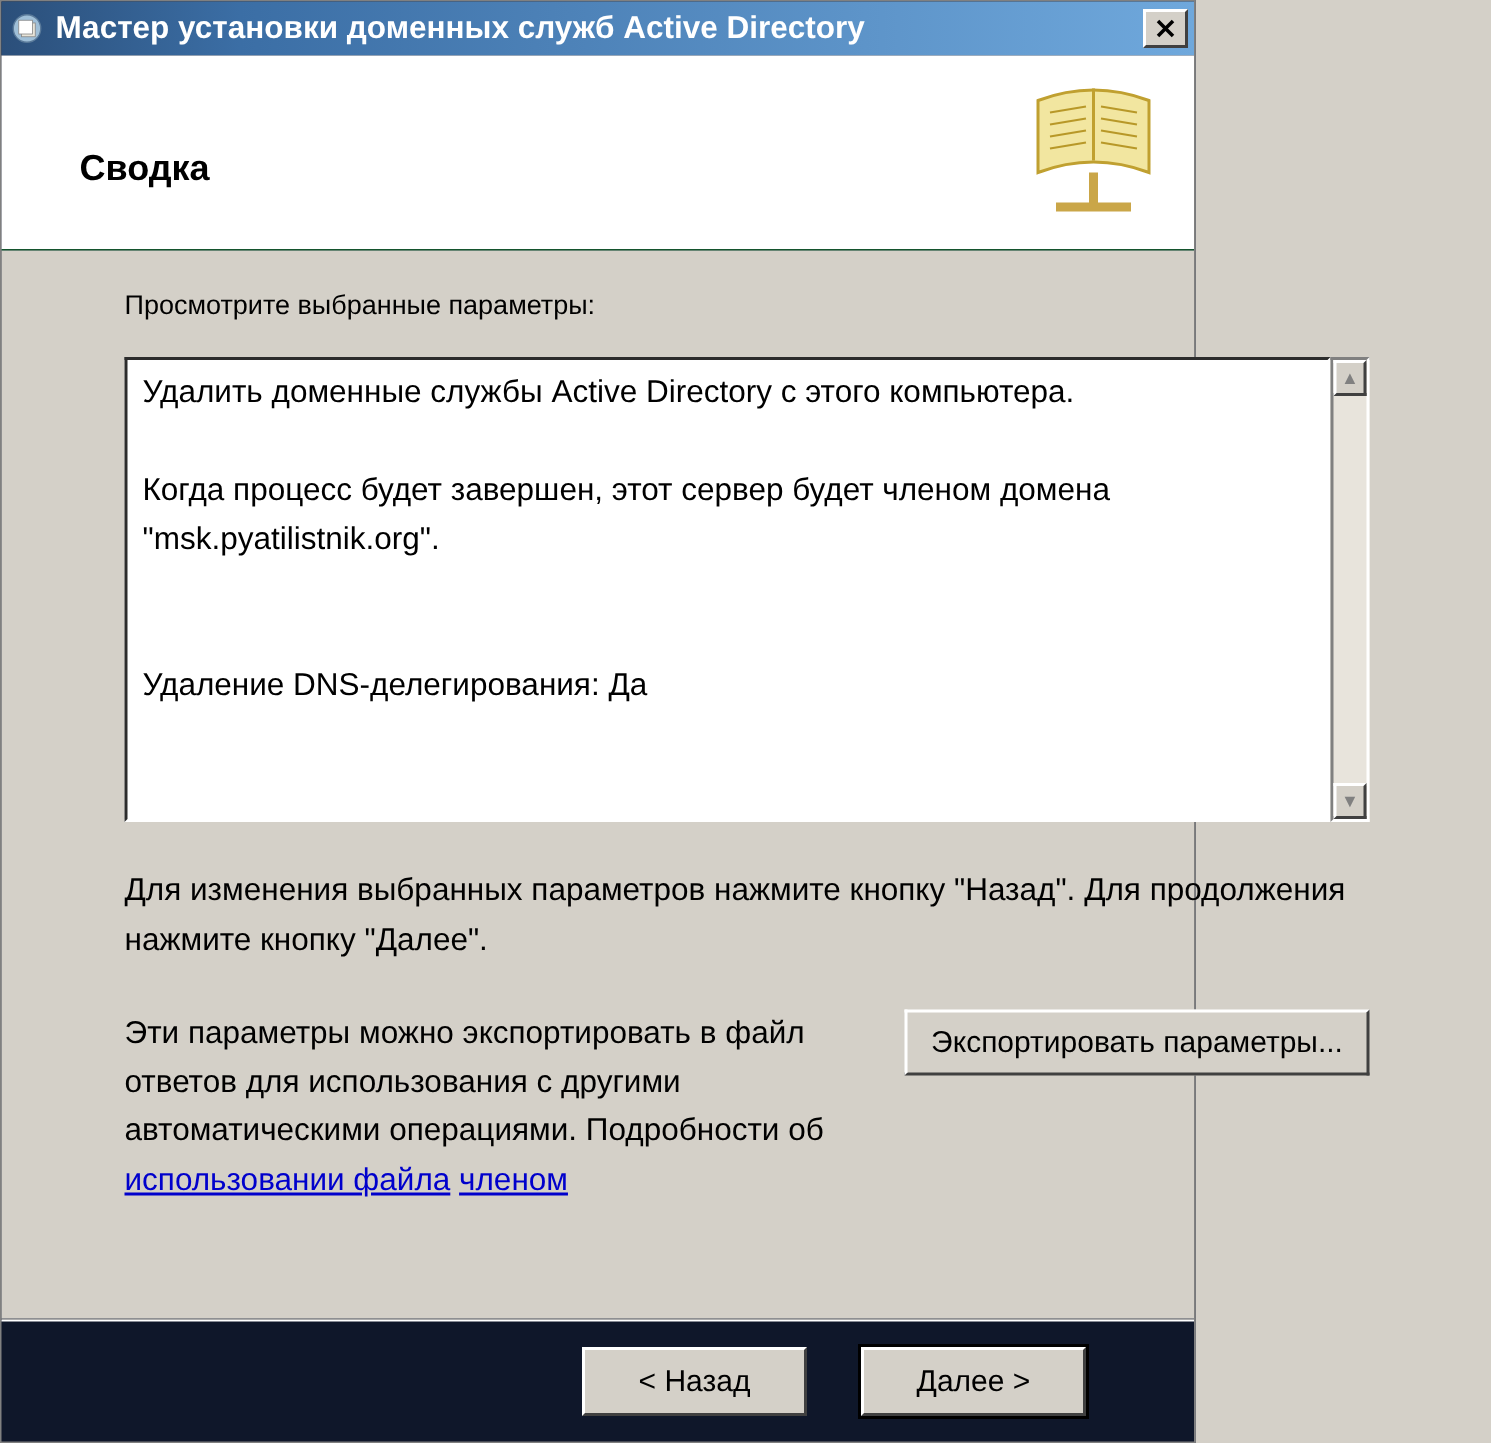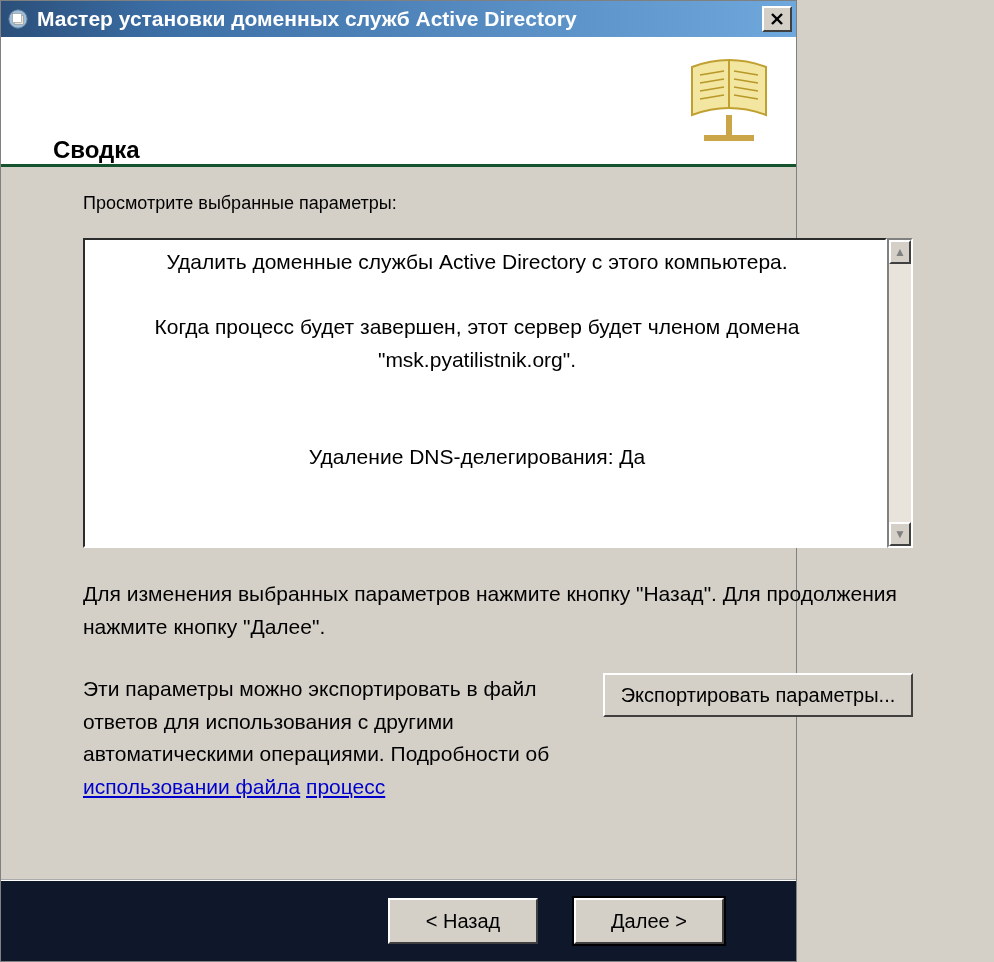--- a/index.html
+++ b/index.html
@@ -55,24 +55,24 @@
     justify-content: center;
     color: #000;
     font-weight: bold;
     font-size: 18px;
     cursor: default;
   }
   .header-pane {
     background: #ffffff;
     height: 130px;
     display: flex;
-    align-items: flex-end;
+    align-items: center;
     padding: 22px 32px 0 52px;
     box-sizing: border-box;
-    border-bottom: 3px solid #14532d;
+    border-bottom: 1px solid #14532d;
     position: relative;
   }
   .header-pane .heading {
     font-weight: bold;
     font-size: 24px;
   }
   .header-pane .book-icon {
     position: absolute;
     right: 12px;
     top: 8px;
@@ -100,21 +100,20 @@
     flex: 1;
     background: #ffffff;
     border: 2px inset #d4d0c8;
     border-color: #808080 #fff #fff #808080;
     box-sizing: border-box;
     padding: 6px 26px 6px 10px;
     font-size: 21px;
     line-height: 1.55;
     overflow: hidden;
     white-space: pre-wrap;
-    text-align: center;
   }
   .vscroll {
     width: 26px;
     background: #e8e4dc;
     border: 2px solid;
     border-color: #808080 #fff #fff #808080;
     box-sizing: border-box;
     display: flex;
     flex-direction: column;
     justify-content: space-between;
@@ -250,21 +249,21 @@
         <div class="arrow-btn">
           <span>▼</span>
         </div>
       </div>
     </div>
 
     <div class="hint">Для изменения выбранных параметров нажмите кнопку "Назад". Для продолжения нажмите кнопку "Далее".</div>
 
     <div class="export-row">
       <div class="export-text">
-        <span>Эти параметры можно экспортировать в файл ответов для использования с другими автоматическими операциями. Подробности об </span><a href="#">использовании файла</a> <a href="#">процесс</a>
+        <span>Эти параметры можно экспортировать в файл ответов для использования с другими автоматическими операциями. Подробности об </span><a href="#">использовании файла</a> <a href="#">членом</a>
       </div>
       <button class="btn export">Экспортировать параметры...</button>
     </div>
   </div>
 
   <div class="button-bar">
     <div class="pair">
       <button class="btn">&lt; Назад</button>
       <button class="btn default">Далее &gt;</button>
     </div>

